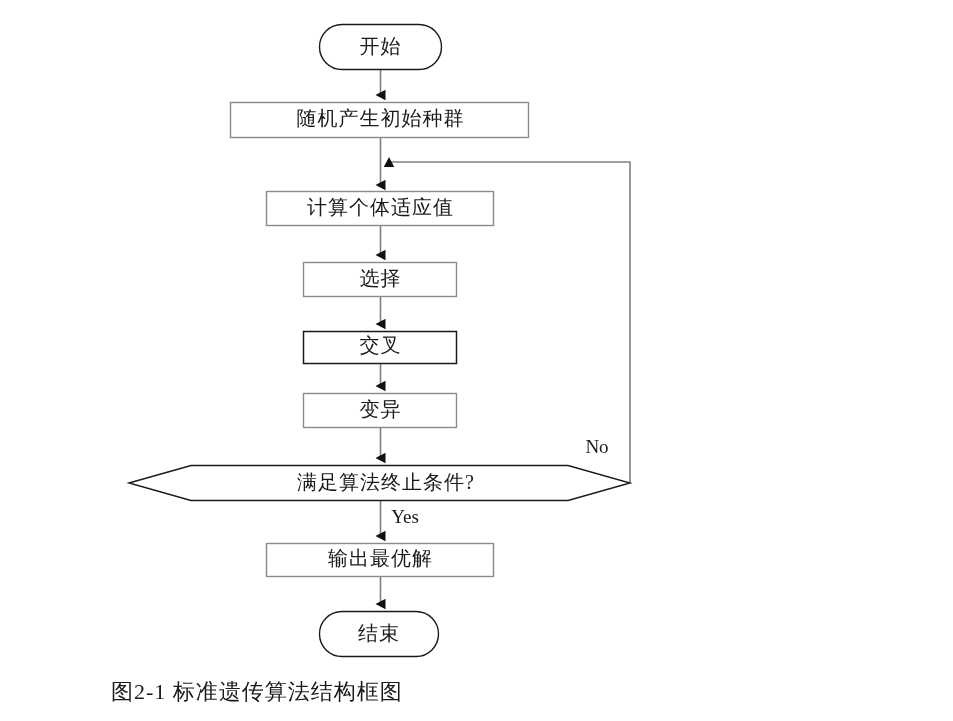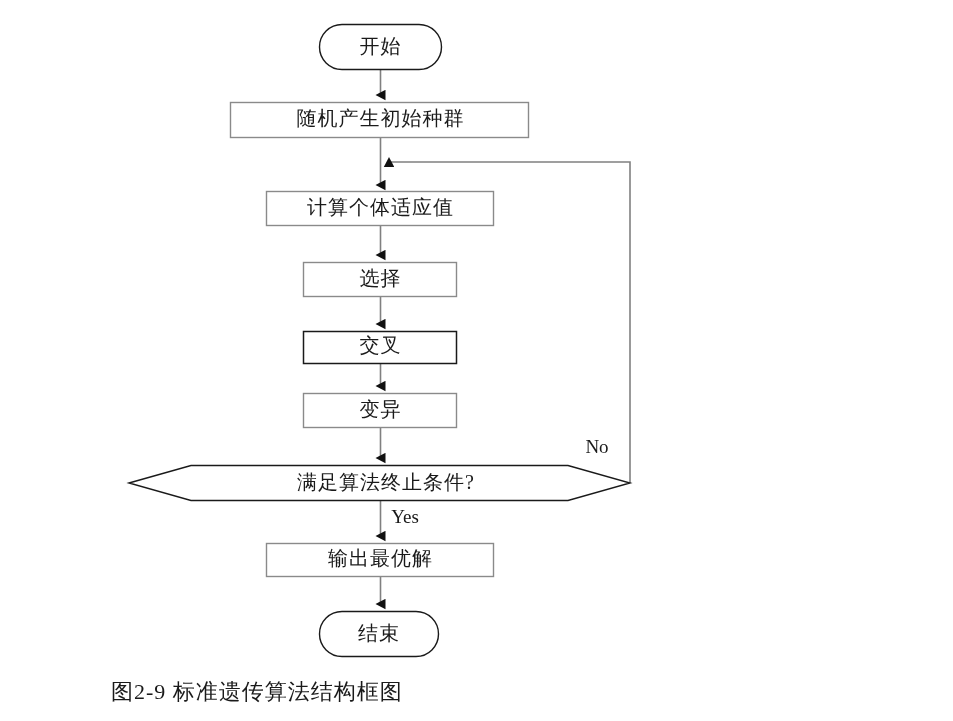--- a/index.html
+++ b/index.html
@@ -133,15 +133,15 @@
       <rect class="shape-fill" x="313.5" y="611.5" width="119" height="45" rx="22.5" ry="22.5" stroke="#1a1a1a" stroke-width="1.4"></rect>
       <text class="node-text node-text-cjk" x="373" y="635">结束</text>
     </g>
 
     <text class="branch-label" x="591" y="449">No</text>
 
     <text class="branch-label" x="399" y="519">Yes</text>
 
   </svg>
 
-  <div class="caption-text">图2-9  标准遗传算法结构框图</div>
+  <div class="caption-text">图2-1  标准遗传算法结构框图</div>
 
 </div>
 
 </body></html>

